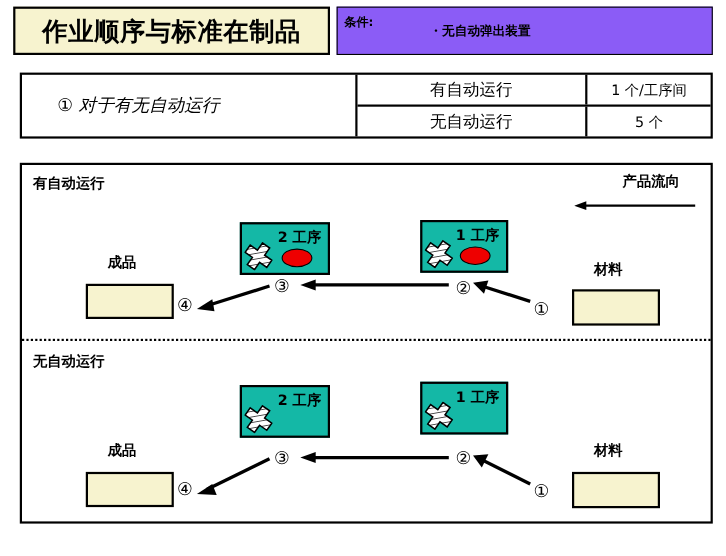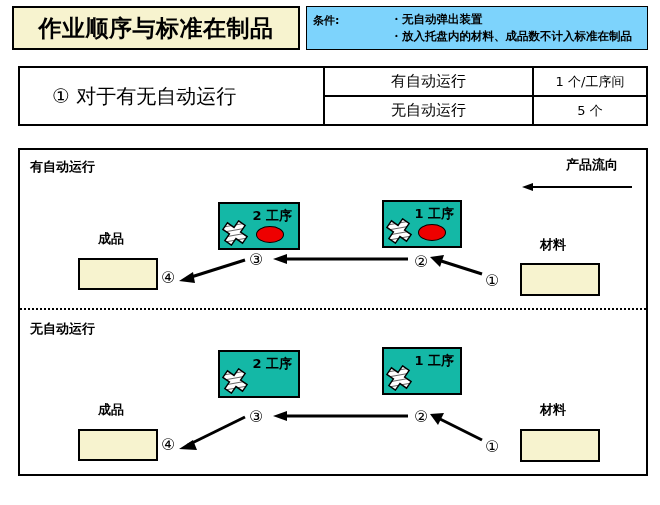--- a/index.html
+++ b/index.html
@@ -42,21 +42,21 @@
     font-weight: bold;
     letter-spacing: 0.5px;
     white-space: nowrap;
   }
   #condition-box {
     position: absolute;
     left: 294px;
     top: 0px;
     width: 342px;
     height: 44px;
-    background: #7dd3fc;
+    background: #8b5cf6;
     border: 1px solid #000000;
     box-sizing: border-box;
     display: flex;
     align-items: center;
     padding-left: 6px;
   }
   #condition-label {
     font-size: 11px;
     font-weight: bold;
     white-space: nowrap;
@@ -90,22 +90,23 @@
   }
   #spec-left {
     width: 305px;
     border-right: 2px solid #000000;
     box-sizing: border-box;
     display: flex;
     align-items: center;
     padding-left: 32px;
   }
   #spec-left-text {
-    font-size: 20px;
-    white-space: nowrap;
+    font-size: 16px;
+    white-space: nowrap;
+    font-style: italic;
   }
   #spec-right {
     flex: 1;
     display: flex;
     flex-direction: column;
   }
   .spec-row {
     flex: 1;
     display: flex;
     align-items: stretch;
@@ -257,21 +258,20 @@
 <div id="header">
 
   <div id="title-box">
     <span id="title-text">作业顺序与标准在制品</span>
   </div>
 
   <div id="condition-box">
     <span id="condition-label">条件:</span>
     <div id="condition-lines">
       <span class="condition-line">・无自动弹出装置</span>
-      <span class="condition-line">・放入托盘内的材料、成品数不计入标准在制品</span>
     </div>
   </div>
 
 </div>
 
 <div id="spec-table">
 
   <div id="spec-left">
     <span id="spec-left-text">① 对于有无自动运行</span>
   </div>

